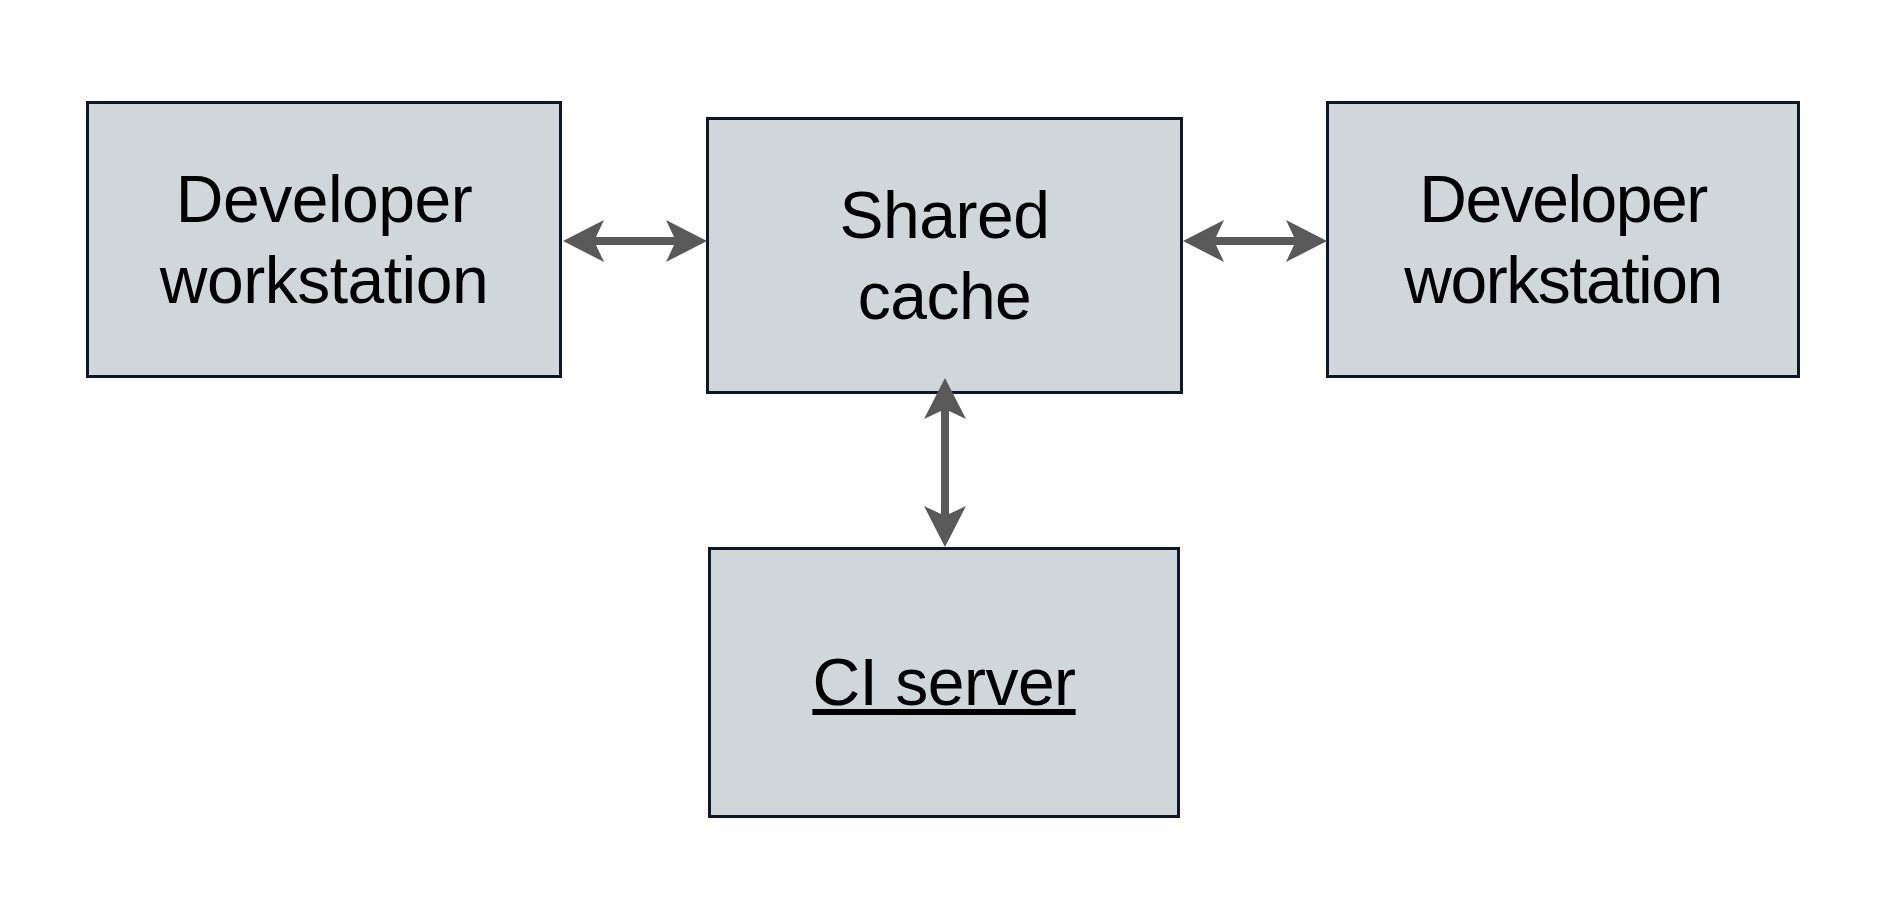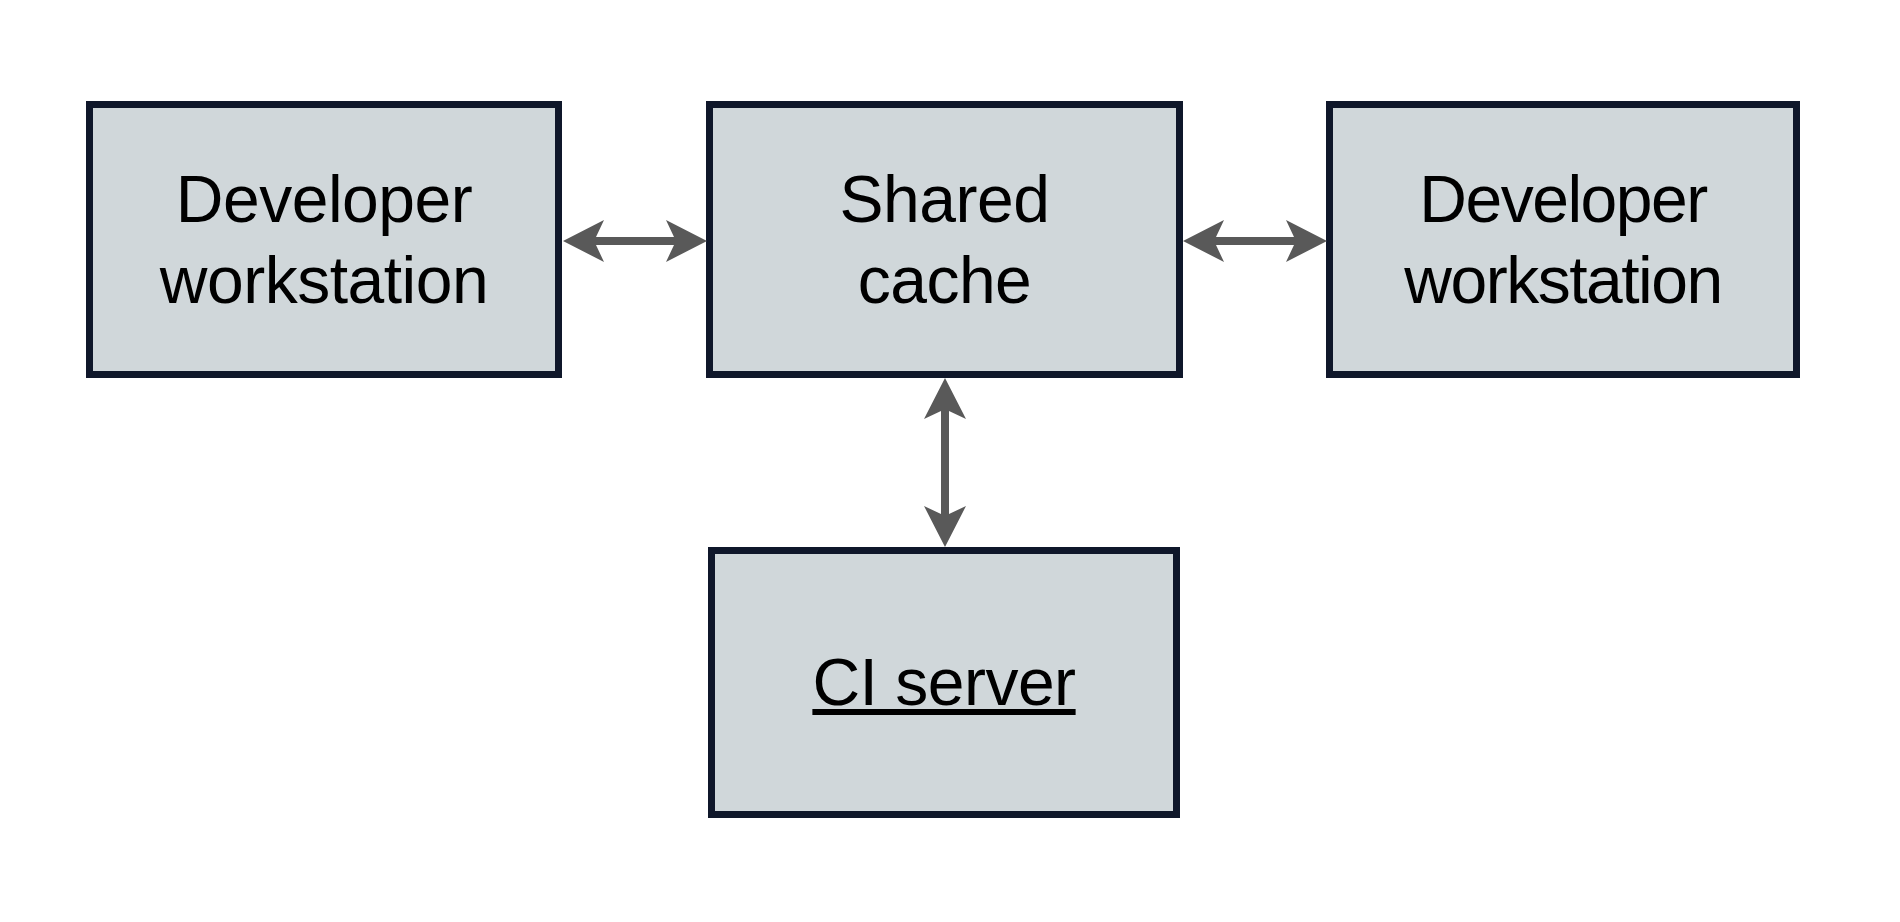--- a/index.html
+++ b/index.html
@@ -19,41 +19,41 @@
     position: relative;
     width: 1900px;
     height: 922px;
     background: #ffffff;
   }
 
   .node-box {
     position: absolute;
     box-sizing: border-box;
     background: #d0d7da;
-    border: 7px solid #0f172a;
+    border: 3px solid #0f172a;
     display: flex;
     align-items: center;
     justify-content: center;
     text-align: center;
   }
 
   .node-label {
     color: #000000;
     font-family: "Liberation Sans", sans-serif;
     font-size: 66px;
     font-weight: 400;
     line-height: 1.22;
     letter-spacing: -0.5px;
     white-space: pre-line;
     padding: 0 6px;
   }
 
   
   #node-dev-left   { left: 86px;   top: 101px; width: 476px; height: 277px; }
-  #node-shared     { left: 706px;  top: 101px; width: 477px; height: 277px; }
+  #node-shared     { left: 706px;  top: 117px; width: 477px; height: 277px; }
   #node-dev-right  { left: 1326px; top: 101px; width: 474px; height: 277px; }
   #node-ci         { left: 708px;  top: 547px; width: 472px; height: 271px; text-decoration: underline; }
 
   #node-dev-right .node-label { letter-spacing: -1.5px; }
 
   
   .connector {
     position: absolute;
     overflow: visible;
   }

